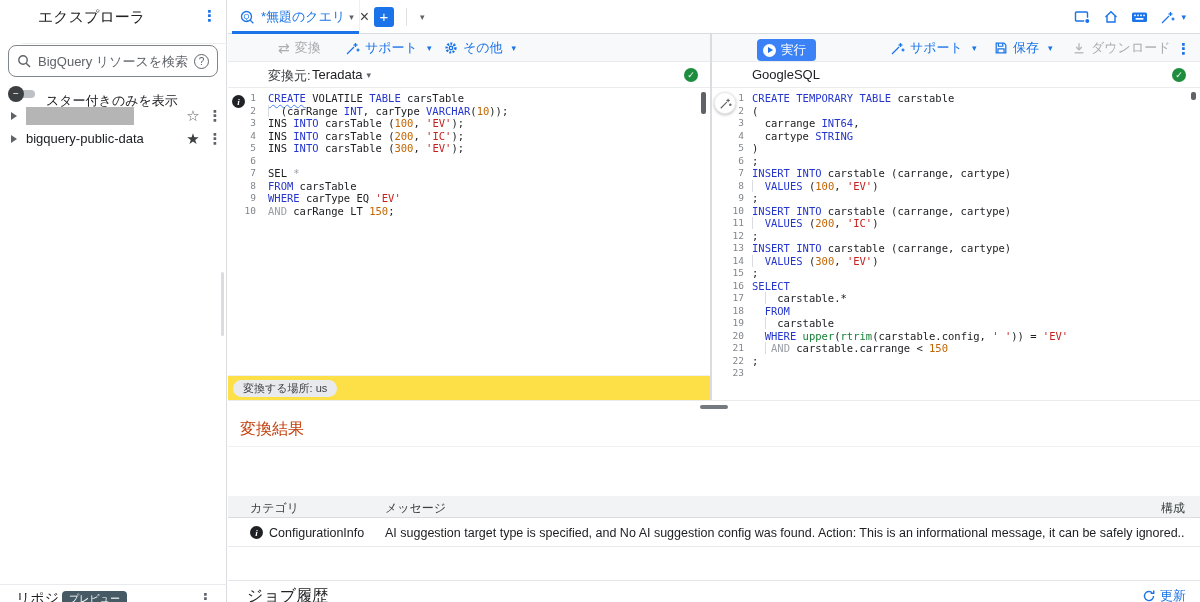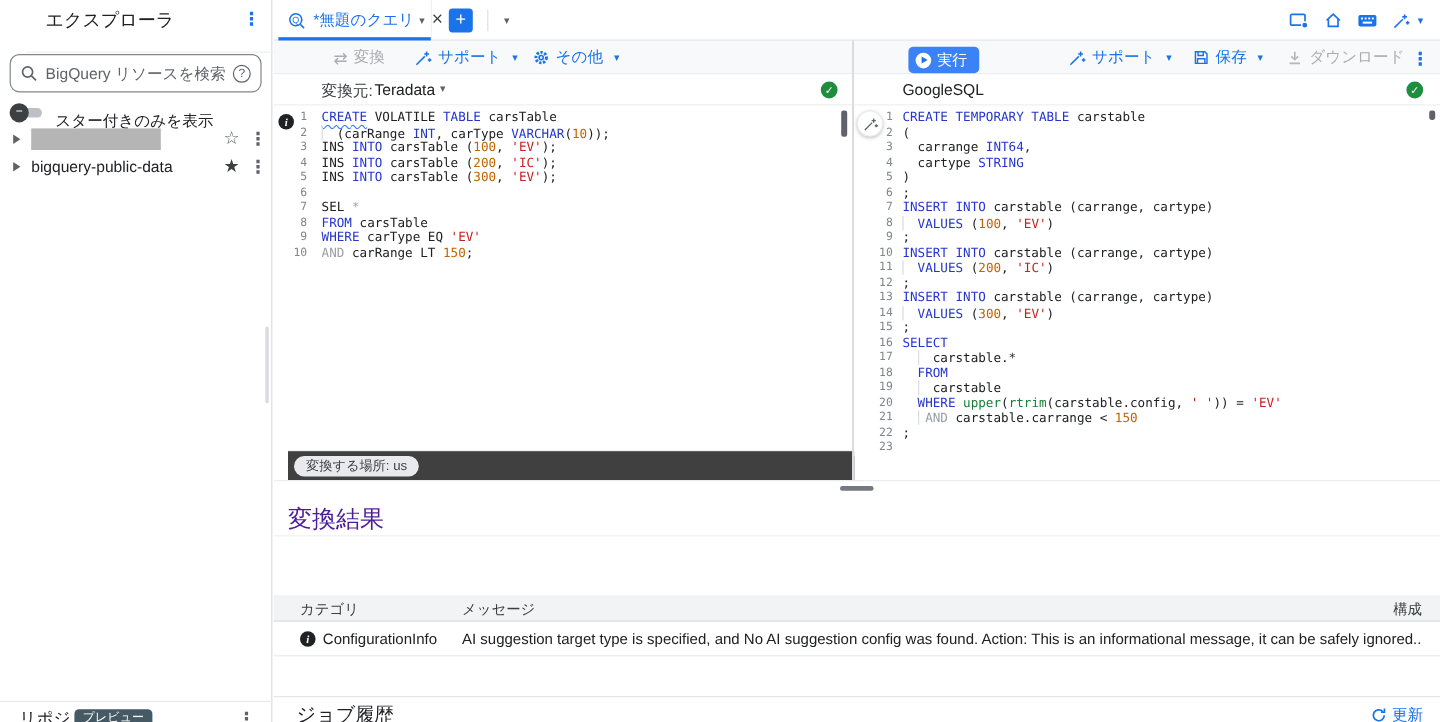--- a/index.html
+++ b/index.html
@@ -87,29 +87,29 @@
   #editor-right .code { margin-left:8px; }
   .tk-d { color:#202124; } .tk-k { color:#2536cd; } .tk-s { color:#c5221f; }
   .tk-n { color:#c26401; } .tk-f { color:#188038; } .tk-g { color:#9aa0a6; }
   .tk-ku { color:#2536cd; text-decoration:underline; text-decoration-style:wavy; text-decoration-color:#4285f4; text-decoration-thickness:1px; text-underline-offset:2px; }
   .tk-guide { display:inline-block; width:0; border-left:1px solid #d8dce1; height:12px; vertical-align:-2px; margin-right:-1px; }
   .info-icon { position:absolute; left:4px; top:8px; width:13px; height:13px; background:#202124; border-radius:50%; color:#fff; font-size:9px; font-style:italic; font-weight:bold; display:flex; align-items:center; justify-content:center; font-family:"Liberation Serif",serif; }
   #fix-wand-btn { position:absolute; left:2px; top:6px; width:22px; height:22px; background:#fff; border:1px solid #ececec; border-radius:50%; box-shadow:0 1px 3px rgba(0,0,0,.25); display:flex; align-items:center; justify-content:center; color:#5f6368; }
   .vthumb { position:absolute; width:5px; background:#5f6368; border-radius:2px; }
   #thumb-left { right:4px; top:58px; height:22px; }
   #thumb-right { right:4px; top:58px; height:8px; }
-  #pill-strip { position:absolute; left:12px; top:341px; width:100%; height:25px; background:#404040; border-top:1px solid #f0f0f0; }
+  #pill-strip { position:absolute; left:0; top:341px; width:100%; height:25px; background:#fde047; border-top:1px solid #f0f0f0; }
   #loc-pill { position:absolute; left:5px; top:4px; height:17px; background:#e9eaee; border-radius:9px; font-size:11px; color:#3c4043; display:flex; align-items:center; padding:0 10px; }
 
   
   #split-row { position:absolute; left:0; top:400px; width:972px; height:13px; background:#fff; border-top:1px solid #ececec; }
   #split-handle { position:absolute; left:472px; top:4px; width:28px; height:4px; background:#747a80; border-radius:2px; }
 
   
-  #results-title { position:absolute; left:12px; top:419px; font-size:20px; color:#4c1d95; }
+  #results-title { position:absolute; left:12px; top:419px; font-size:16px; color:#c2410c; }
   #results-title-border { position:absolute; left:0; top:446px; width:972px; height:1px; background:#f0f0f1; }
   #results-tabs { position:absolute; left:0; top:450px; width:972px; height:31px; border-bottom:1px solid #dadce0; }
   .rtab { position:absolute; top:0; height:31px; display:flex; align-items:center; font-size:13px; padding:0 8px; }
   #rtab-info { left:4px; color:#5f6368; }
   #rtab-log { left:66px; color:#1a73e8; }
   #rtab-log .underline { position:absolute; left:0; right:0; bottom:0; height:3px; background:#1a73e8; border-radius:2px 2px 0 0; }
   #log-thead { position:absolute; left:0; top:496px; width:972px; height:22px; background:#f1f3f4; border-bottom:1px solid #dadce0; font-size:12px; color:#3c4043; }
   #col-cat { position:absolute; left:22px; top:4px; }
   #col-msg { position:absolute; left:157px; top:4px; }
   #col-cfg { position:absolute; right:15px; top:4px; }

